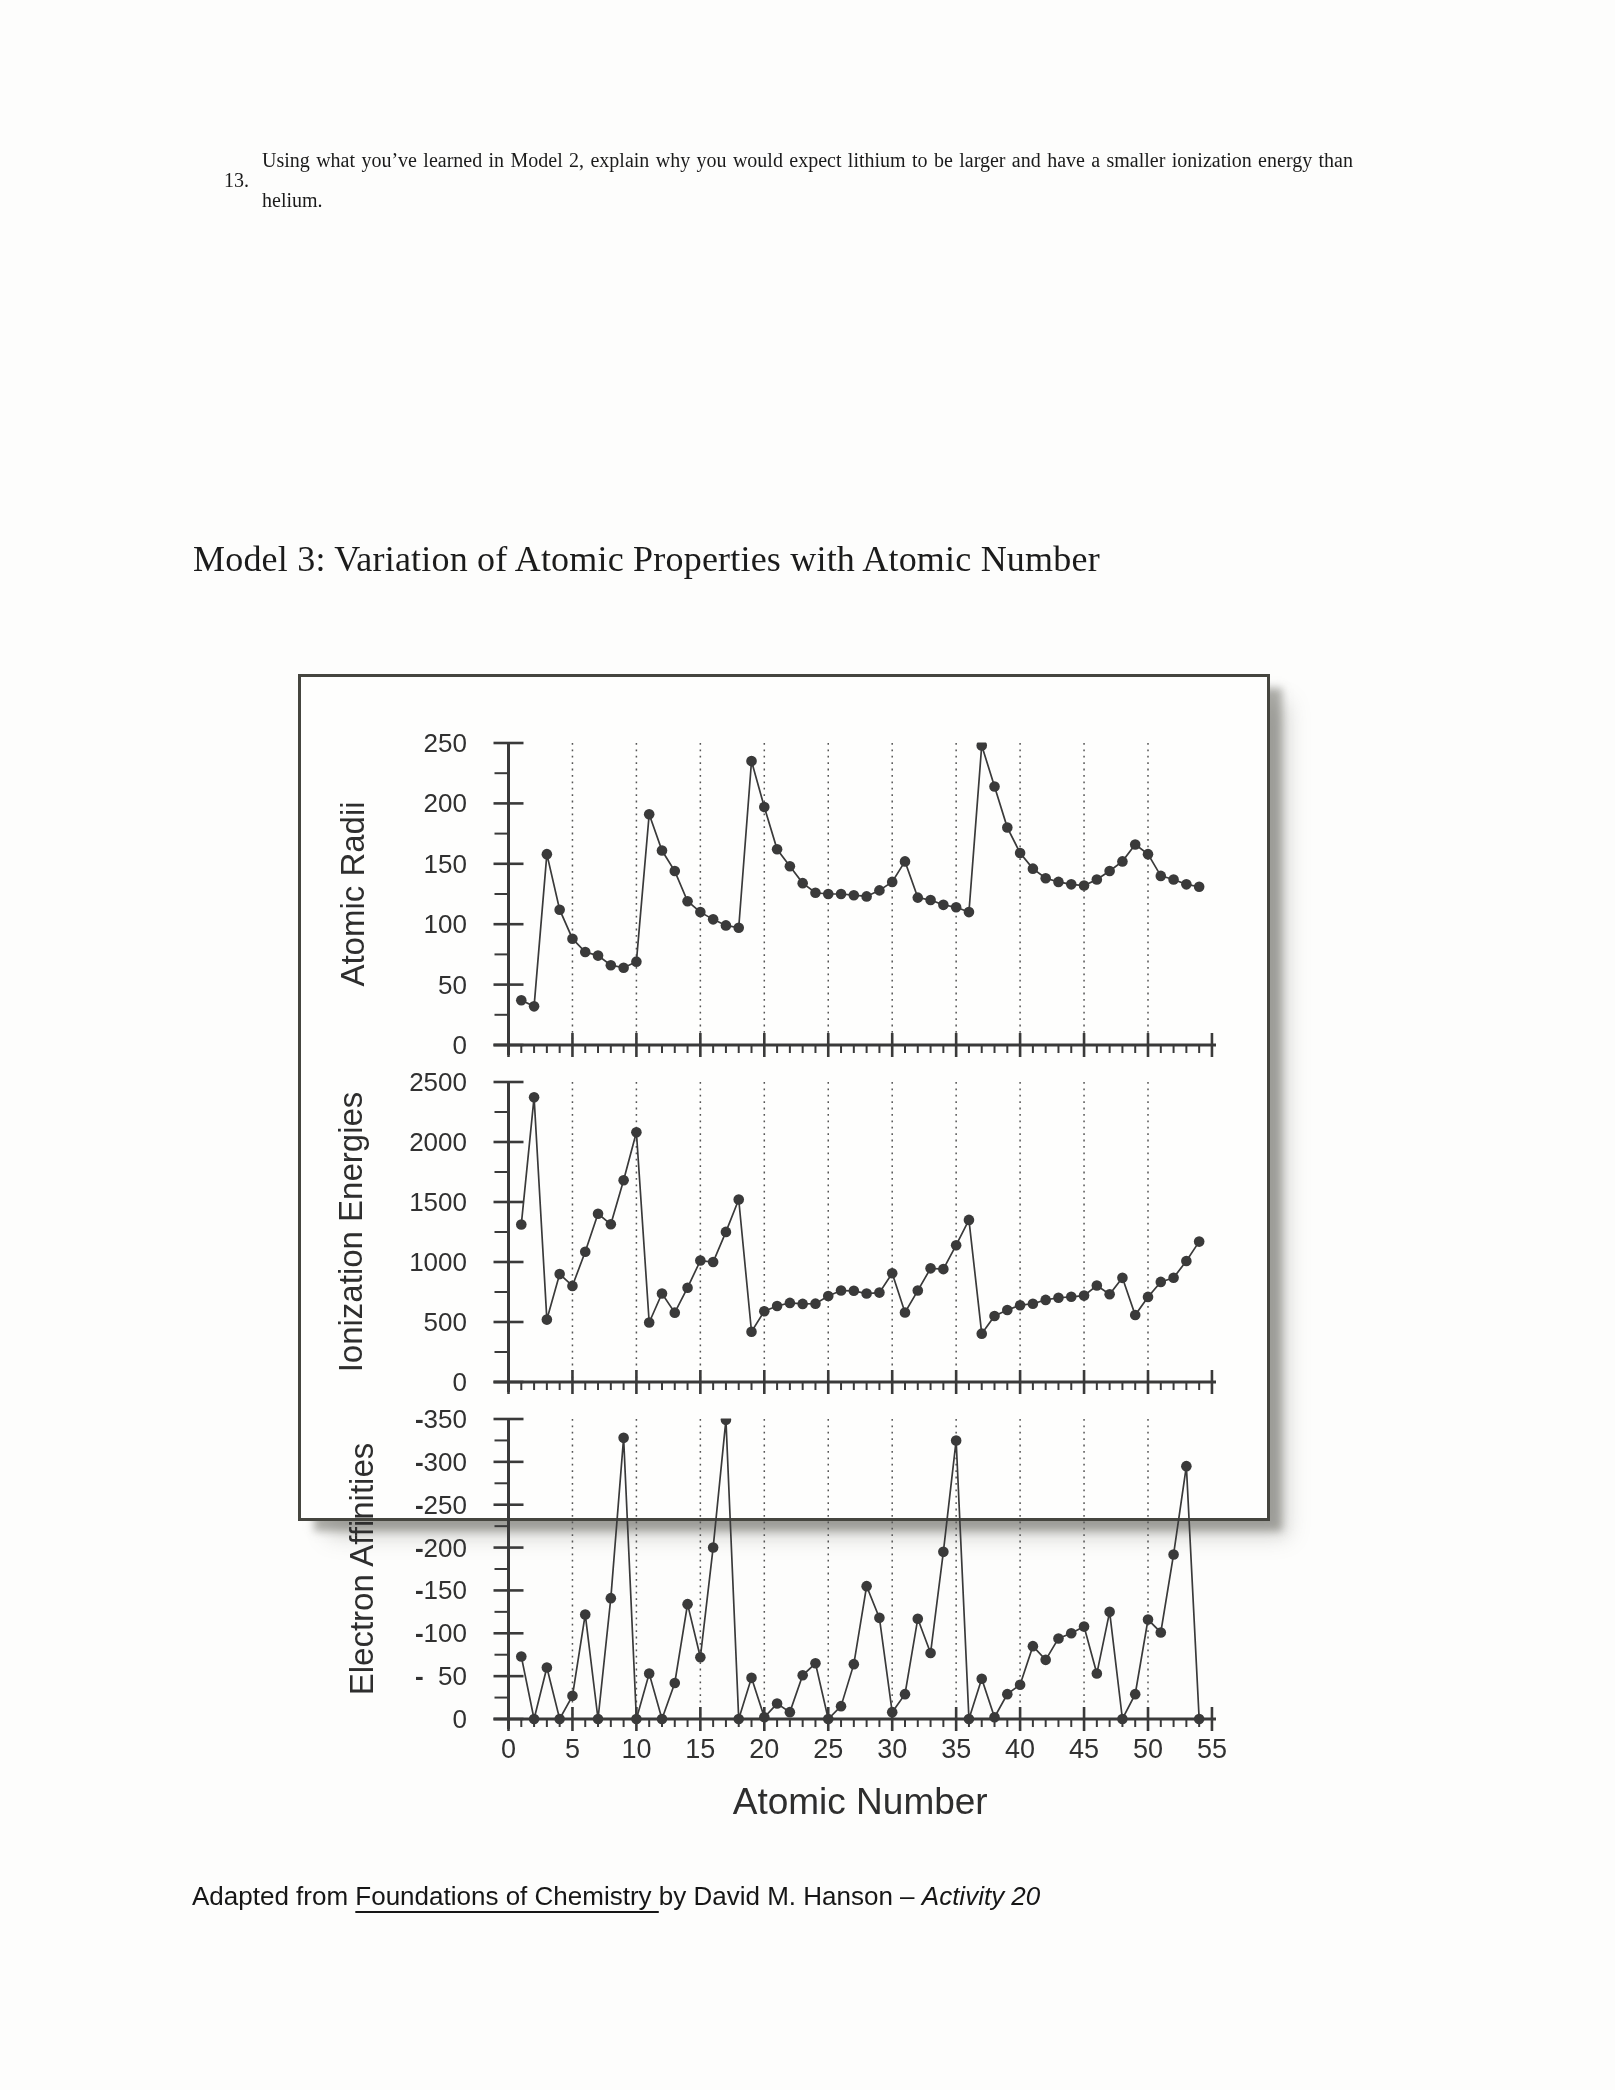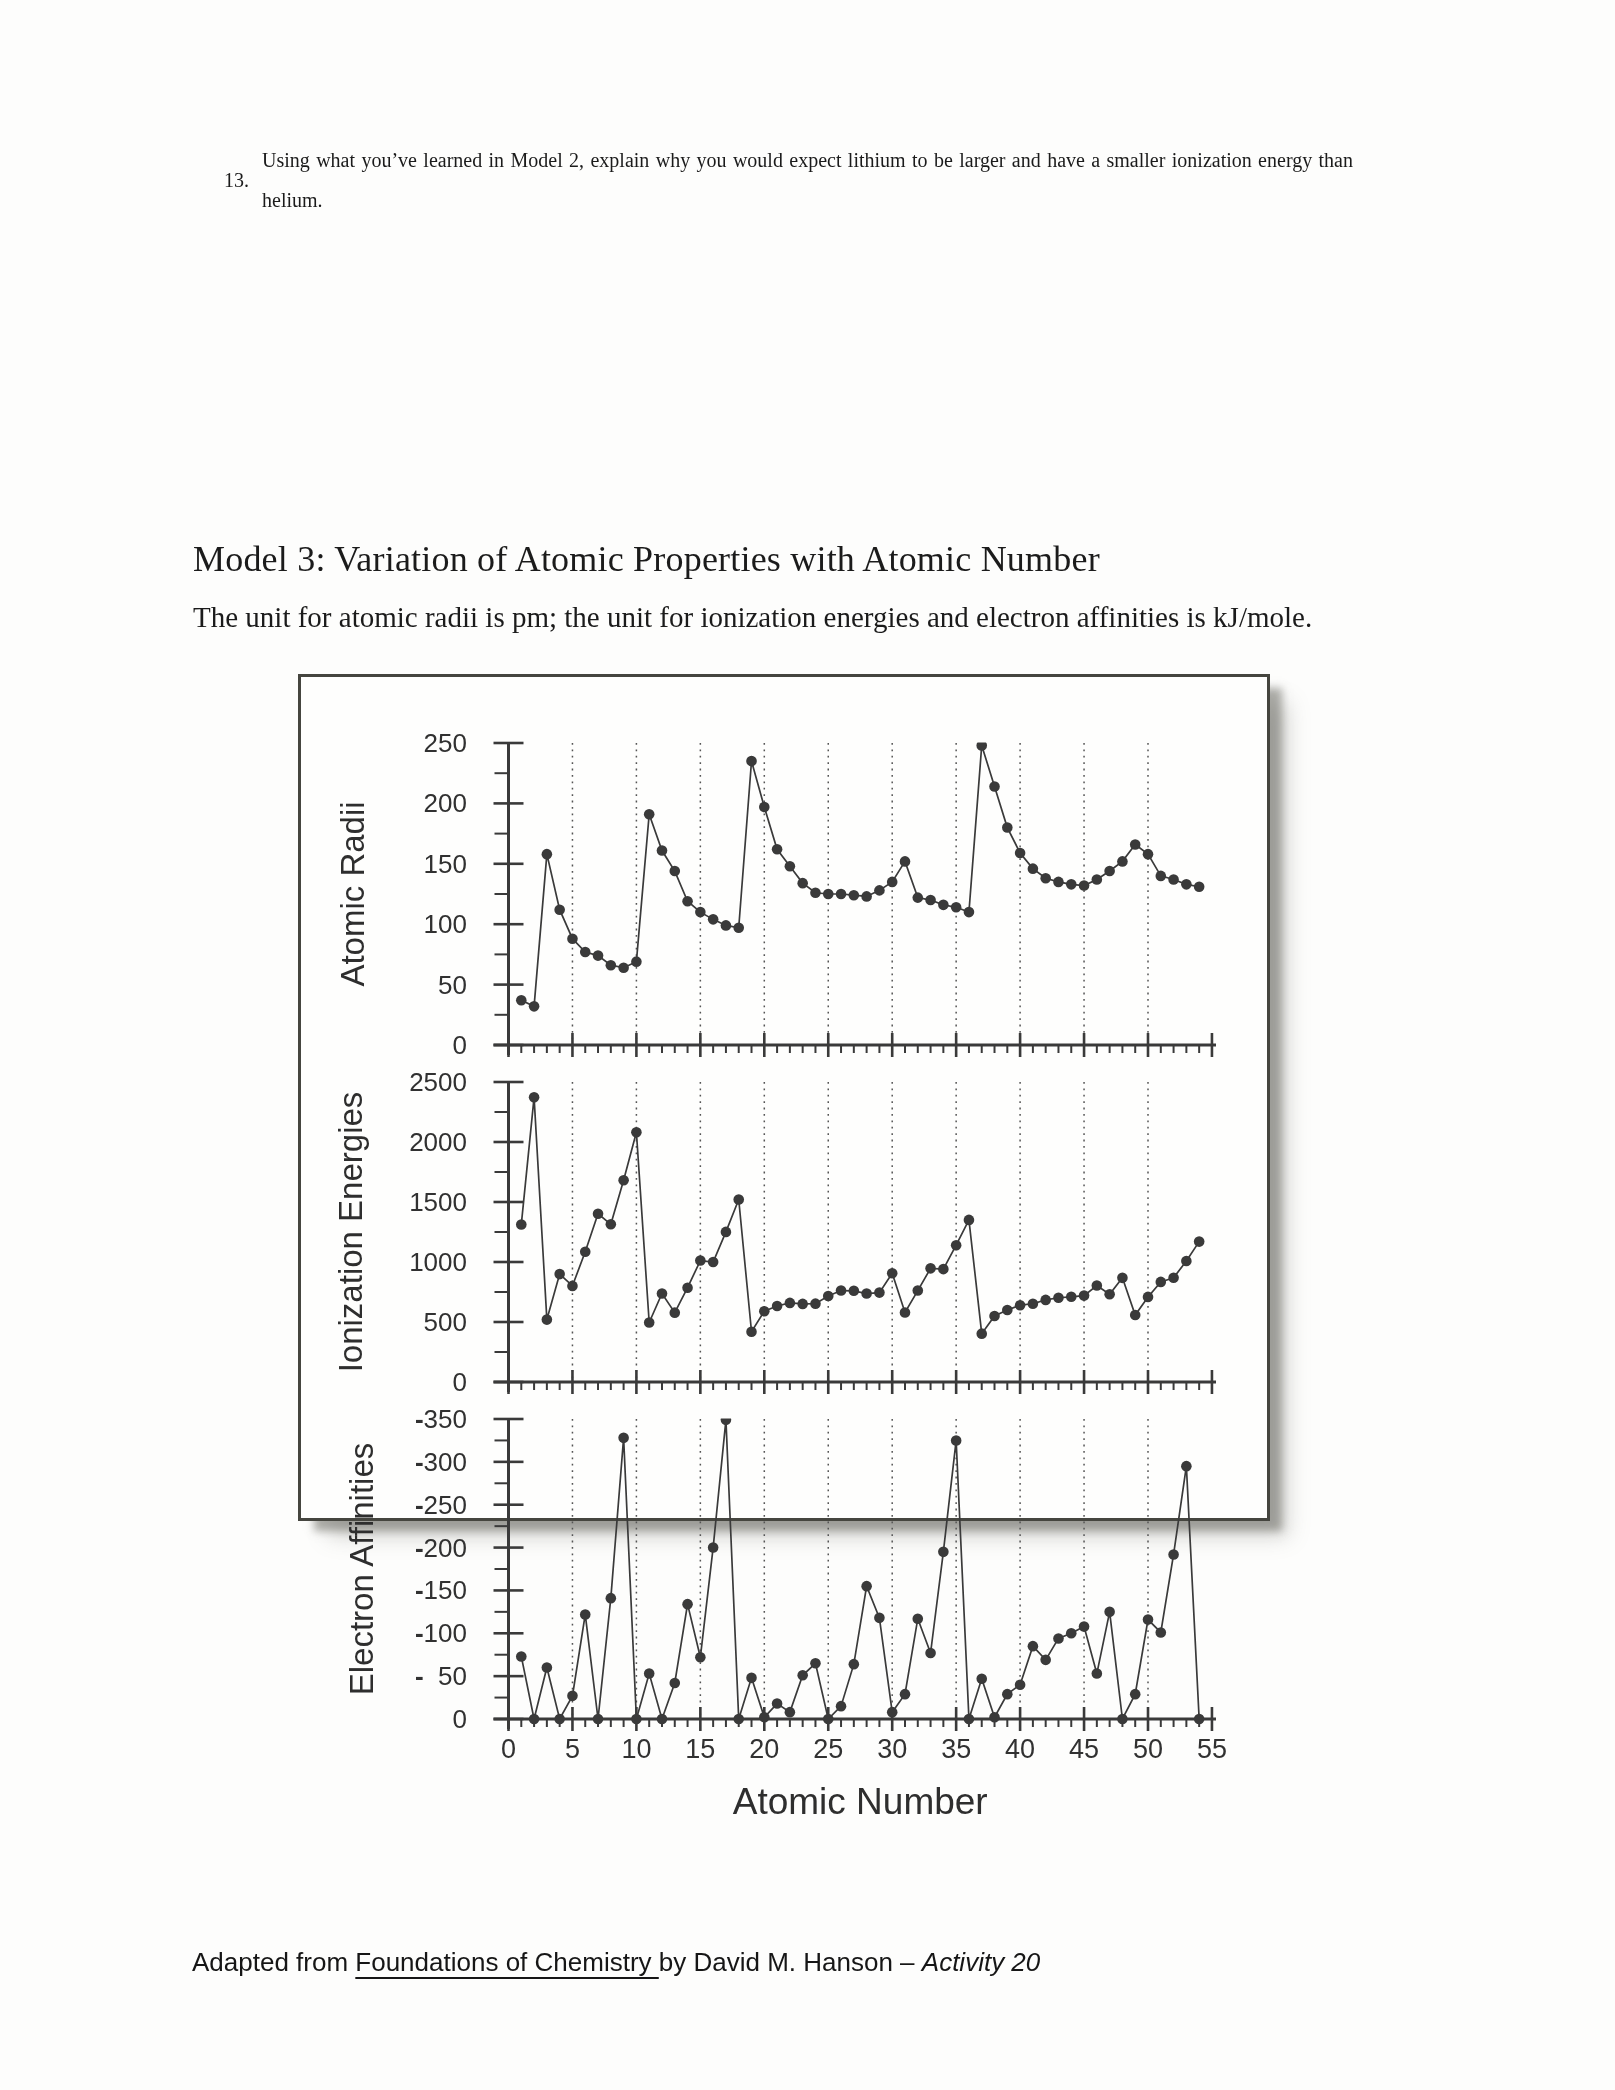--- a/index.html
+++ b/index.html
@@ -39,21 +39,21 @@
     width:972px;height:847px;
     box-sizing:border-box;
     background:#fefefd;
     border:3px solid #45453f;
     box-shadow:14px 12px 8px -2px rgba(110,110,102,.55),
                24px 22px 20px -6px rgba(125,125,118,.30);
   }
   #figure-box svg{display:block;}
 
   #source-footer{
-    position:absolute;left:192px;top:1945px;
+    position:absolute;left:192px;top:1879px;
     font-family:"Liberation Sans", sans-serif;
     font-size:26px;line-height:34px;color:#161616;
     white-space:nowrap;
   }
   #source-footer .book{
     text-decoration:underline;
     text-decoration-thickness:2px;
     text-underline-offset:6px;
   }
   #source-footer .activity{font-style:italic;}
@@ -63,21 +63,20 @@
 
 <div id="page">
 
   <div id="question">
     <span class="qnum">13.</span>
     <span class="qtext">Using what you’ve learned in Model 2, explain why you would expect lithium to be larger and have a smaller ionization energy than helium.</span>
   </div>
 
   <h2 id="model-heading">Model 3: Variation of Atomic Properties with Atomic Number</h2>
 
-  <p id="model-subtitle">The unit for atomic radii is pm; the unit for ionization energies and electron affinities is kJ/mole.</p>
 
   <div id="figure-box">
     <svg id="chart" width="966" height="1186" viewBox="0 0 966 1186" xmlns="http://www.w3.org/2000/svg">
         <g>
           <line x1="271.45" y1="66" x2="271.45" y2="367" stroke="#555" stroke-width="1.5" stroke-dasharray="1.8 4.6"></line>
           <line x1="335.4" y1="66" x2="335.4" y2="367" stroke="#555" stroke-width="1.5" stroke-dasharray="1.8 4.6"></line>
           <line x1="399.35" y1="66" x2="399.35" y2="367" stroke="#555" stroke-width="1.5" stroke-dasharray="1.8 4.6"></line>
           <line x1="463.29999999999995" y1="66" x2="463.29999999999995" y2="367" stroke="#555" stroke-width="1.5" stroke-dasharray="1.8 4.6"></line>
           <line x1="527.25" y1="66" x2="527.25" y2="367" stroke="#555" stroke-width="1.5" stroke-dasharray="1.8 4.6"></line>
           <line x1="591.2" y1="66" x2="591.2" y2="367" stroke="#555" stroke-width="1.5" stroke-dasharray="1.8 4.6"></line>

